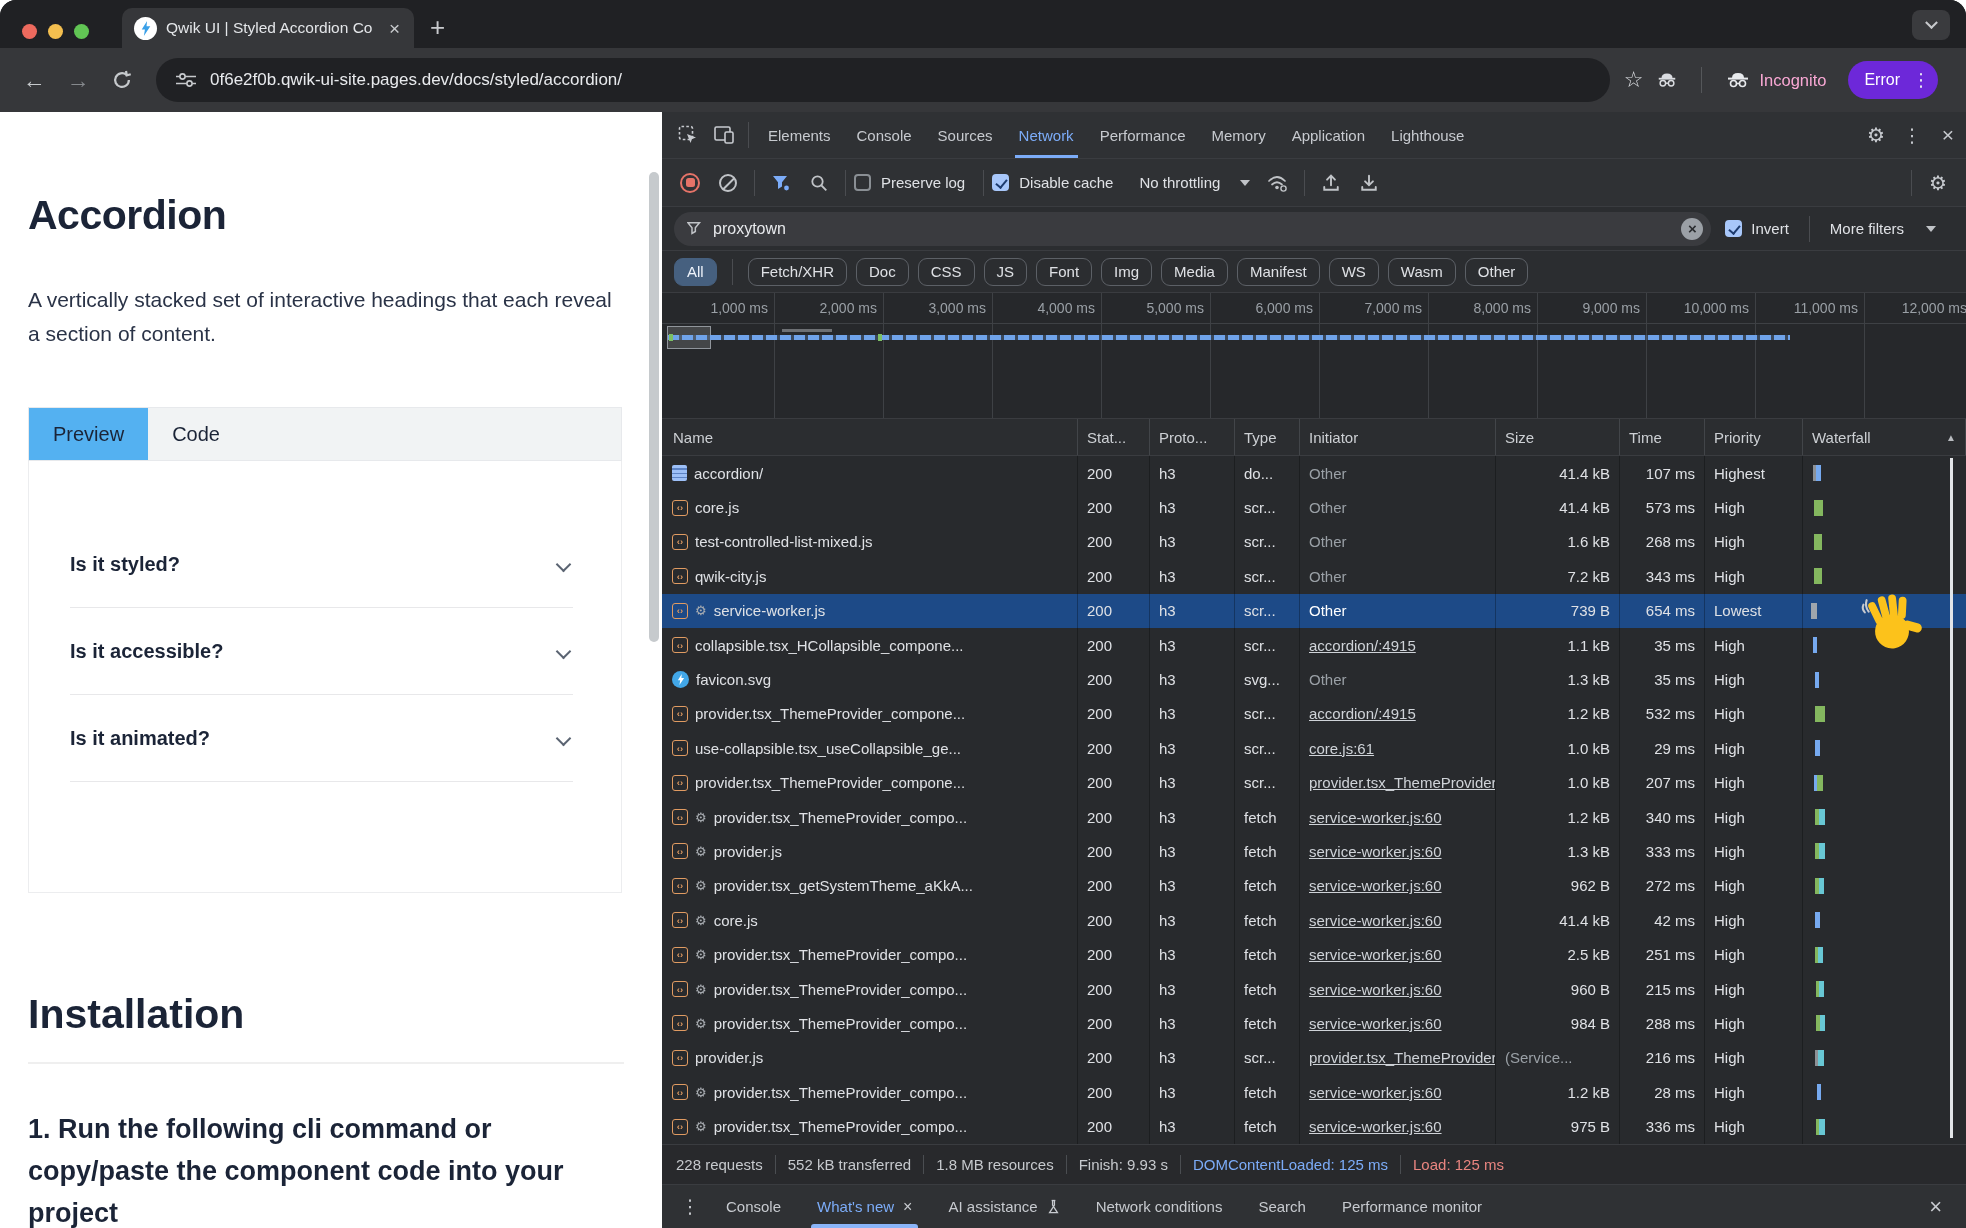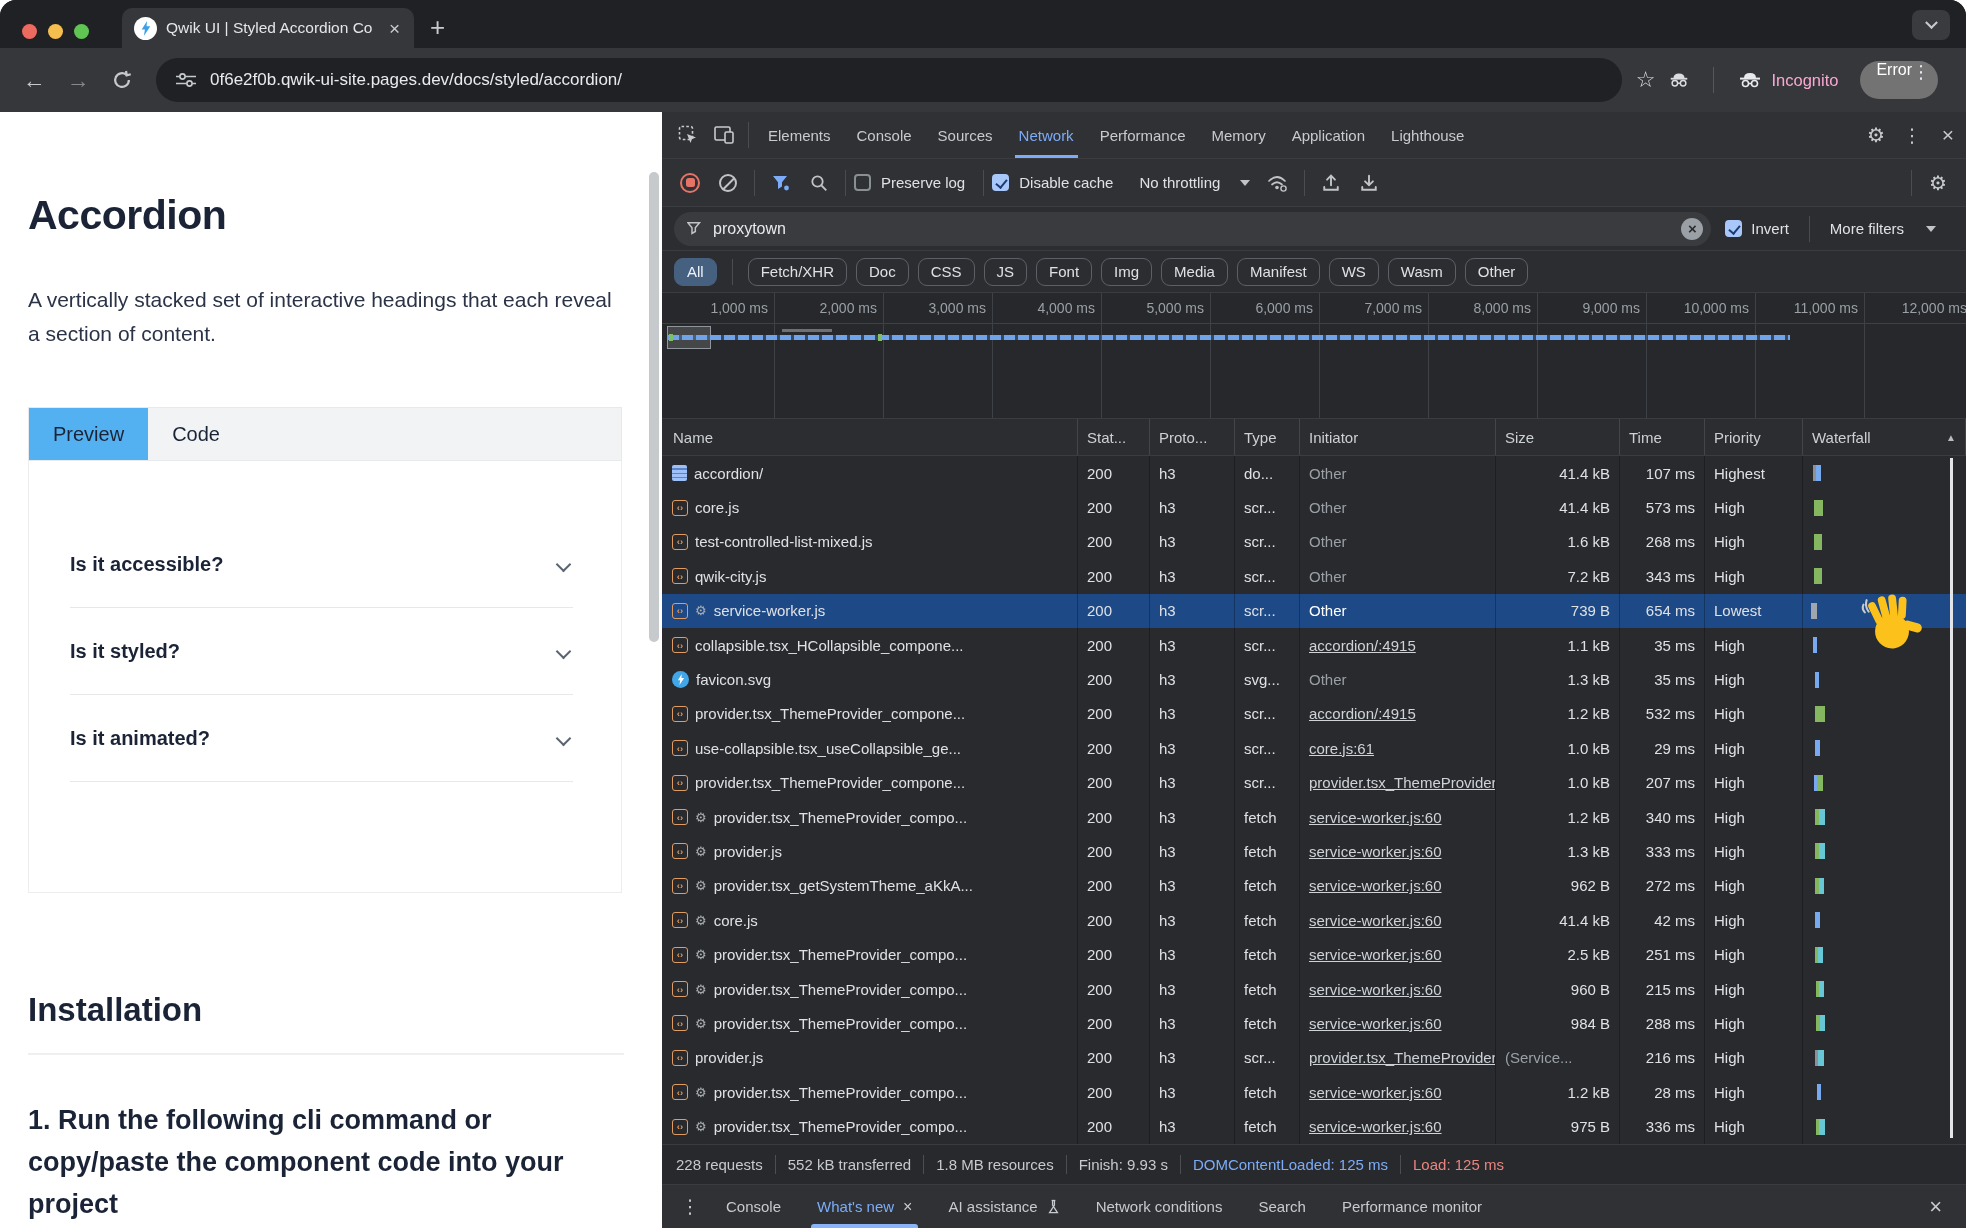--- a/index.html
+++ b/index.html
@@ -20,39 +20,39 @@
   .cssdown { width:9px; height:9px; border-right:2px solid #c8cacd; border-bottom:2px solid #c8cacd; transform:rotate(45deg) translate(-2px,-2px); }
 
   .urlbar { height:64px; background:#36373a; display:flex; align-items:center; padding:0 14px; gap:4px; }
   .navbtn { width:40px; height:40px; display:flex; align-items:center; justify-content:center; color:#c6c9cc; font-size:23px; border-radius:50%; }
   .navbtn.dim { color:#86898d; }
   .url-pill { flex:1; height:44px; background:#202124; border-radius:22px; margin:0 10px; display:flex; align-items:center; padding:0 20px; gap:14px; }
   .url-text { color:#e8eaed; font-size:17px; white-space:nowrap; overflow:hidden; }
   .chromeic { color:#dadce0; font-size:22px; }
   .vsep { width:1px; height:26px; background:#55575a; margin:0 10px; }
   .incog { display:flex; align-items:center; gap:9px; color:#f9a8d4; font-size:16.5px; padding:0 10px; }
-  .error-pill { background:#737373; height:38px; border-radius:19px; display:flex; padding:0 8px 0 16px; margin:0 14px 0 8px; }
+  .error-pill { background:#6d28d9; height:38px; border-radius:19px; display:flex; align-items:center; gap:12px; padding:0 8px 0 16px; margin:0 14px 0 8px; }
   .error-label { color:#fff; font-size:16px; }
   .kebab { color:#eef1f4; font-size:18px; letter-spacing:0; }
 
   
   .main { display:flex; height:1116px; }
 
   
   .page { width:662px; background:#fff; position:relative; padding:80px 30px 0 28px; overflow:hidden; }
   .page h1 { font-size:41px; color:#1b2437; letter-spacing:-0.5px; margin-bottom:44px; }
   .page .desc { font-size:21px; line-height:34px; color:#2a3347; max-width:600px; margin-bottom:56px; }
   .demo-tabs { display:flex; width:594px; background:#f1f3f4; border:1px solid #e7e9ec; }
   .demo-tab { padding:0 24px; height:52px; display:flex; align-items:center; font-size:20px; color:#1b2437; }
   .demo-tab.active { background:#54b1f1; }
   .demo-panel { width:594px; height:432px; border:1px solid #ecedef; border-top:none; padding:60px 48px 0 41px; }
   .acc-item { height:87px; display:flex; align-items:center; justify-content:space-between; border-bottom:1px solid #e8e8ea; }
   .acc-label { font-size:20px; color:#1b2437; font-weight:bold; }
   .acc-chev { width:11px; height:11px; border-right:2px solid #5b6472; border-bottom:2px solid #5b6472; transform:rotate(45deg); margin-right:4px; }
-  .install-h { font-size:33px; color:#1b2437; margin:98px 0 24px; }
+  .install-h { font-size:41px; color:#1b2437; margin:98px 0 24px; }
   .install-hr { width:596px; height:2px; background:#efefef; border:none; }
   .install-step { font-size:27px; line-height:42px; color:#1b2437; font-weight:bold; margin-top:44px; max-width:600px; }
   .page-scrollbar { position:absolute; right:3px; top:60px; width:10px; height:470px; background:#c6cacd; border-radius:6px; }
 
   
   .devtools { width:1304px; background:#282a2d; display:flex; flex-direction:column; color:#dfe1e5; font-size:15px; }
   .dtsep { width:1px; height:26px; background:#4a4c50; margin:0 6px; flex:none; }
 
   .dt-tabbar { height:46px; background:#2f3134; display:flex; align-items:center; padding-left:8px; flex:none; }
   .toolbtn { width:36px; height:36px; display:flex; align-items:center; justify-content:center; flex:none; }
@@ -216,25 +216,25 @@
     <div class="page">
       <h1>Accordion</h1>
       <p class="desc">A vertically stacked set of interactive headings that each reveal a section of content.</p>
       <div class="demo-tabs">
           <div class="demo-tab active">Preview</div>
           <div class="demo-tab">Code</div>
         </div>
       <div class="demo-panel">
         <div id="acc-list">
             <div class="acc-item">
+              <div class="acc-label">Is it styled?</div>
+              <div class="acc-chev"></div>
+            </div>
+            <div class="acc-item">
               <div class="acc-label">Is it accessible?</div>
-              <div class="acc-chev"></div>
-            </div>
-            <div class="acc-item">
-              <div class="acc-label">Is it styled?</div>
               <div class="acc-chev"></div>
             </div>
             <div class="acc-item">
               <div class="acc-label">Is it animated?</div>
               <div class="acc-chev"></div>
             </div>
           </div>
       </div>
       <h2 class="install-h">Installation</h2>
       <hr class="install-hr">

